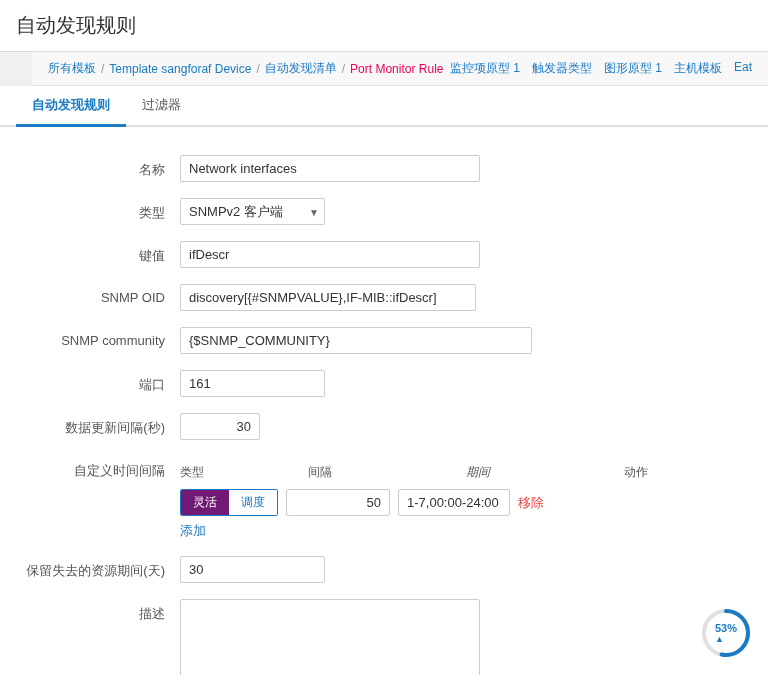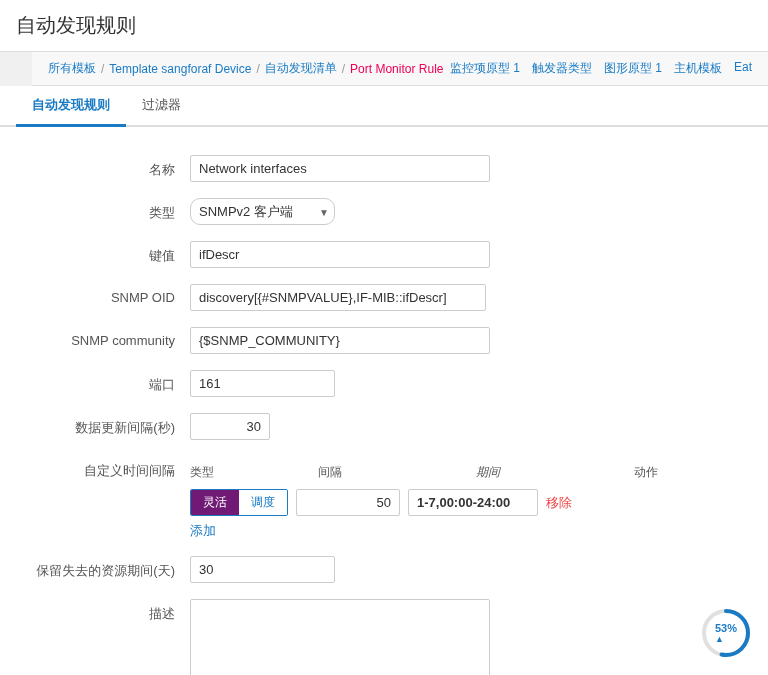--- a/index.html
+++ b/index.html
@@ -13,49 +13,49 @@
     .breadcrumb .sep { margin: 0 5px; color: #999; }
     .breadcrumb .nav-right { margin-left: auto; display: flex; gap: 12px; }
     .breadcrumb .nav-right a { color: #1a7bc4; text-decoration: none; }
 
     .tabs { background: #fff; padding: 0 16px; border-bottom: 2px solid #ddd; display: flex; }
     .tab { padding: 10px 16px; cursor: pointer; font-size: 13px; color: #555; border-bottom: 3px solid transparent; margin-bottom: -2px; }
     .tab.active { color: #1a7bc4; border-bottom: 3px solid #1a7bc4; font-weight: bold; }
 
     .content { background: #fff; padding: 20px 0; margin: 0; }
 
-    .form-row { display: flex; align-items: flex-start; padding: 8px 30px; justify-content: space-between; }
+    .form-row { display: flex; align-items: flex-start; padding: 8px 20px; justify-content: space-between; }
     .form-label { width: 160px; text-align: right; padding-right: 15px; padding-top: 6px; color: #555; font-size: 13px; flex-shrink: 0; }
     .form-field { flex: 1; }
 
     input[type="text"] { border: 1px solid #ccc; border-radius: 2px; padding: 5px 8px; font-size: 13px; color: #333; outline: none; }
 
     .input-full { width: 300px; }
     .input-medium { width: 300px; }
     .input-port { width: 145px; }
     .input-number { width: 80px; text-align: right; }
 
     .select-wrapper { position: relative; display: inline-block; }
-    .select-wrapper select { border: 1px solid #ccc; border-radius: 10px; padding: 5px 24px 5px 8px; font-size: 13px; color: #333; background: #fff; appearance: none; -webkit-appearance: none; outline: none; width: 145px; }
+    .select-wrapper select { border: 1px solid #ccc; border-radius: 2px; padding: 5px 24px 5px 8px; font-size: 13px; color: #333; background: #fff; appearance: none; -webkit-appearance: none; outline: none; width: 145px; }
     .select-arrow { position: absolute; right: 6px; top: 50%; transform: translateY(-50%); pointer-events: none; color: #666; font-size: 10px; }
 
     .custom-time-section { margin-top: 4px; }
     .custom-time-header { display: flex; padding: 4px 0; font-size: 12px; color: #555; }
     .col-type { width: 120px; }
     .col-interval { width: 150px; margin-left: 8px; }
     .col-period { width: 150px; margin-left: 8px; font-style: italic; }
     .col-action { margin-left: 8px; }
 
     .custom-time-row { display: flex; align-items: center; margin-top: 4px; }
     .btn-group { display: flex; border: 1px solid #1a7bc4; border-radius: 2px; overflow: hidden; }
     .btn-group-item { padding: 4px 12px; font-size: 12px; cursor: pointer; background: #fff; color: #1a7bc4; border: none; }
     .btn-group-item.active { background: #701a75; color: #fff; }
 
     .interval-input { width: 104px; border: 1px solid #ccc; padding: 4px 6px; font-size: 12px; text-align: right; margin-left: 8px; }
-    .period-input { width: 130px; border: 1px solid #ccc; padding: 4px 6px; font-size: 12px; margin-left: 8px; font-weight: bold; }
+    .period-input { width: 112px; border: 1px solid #ccc; padding: 4px 6px; font-size: 12px; margin-left: 8px; }
 
     .link-add { color: #1a7bc4; text-decoration: none; font-size: 13px; display: inline-block; margin-top: 6px; cursor: pointer; }
 
     .btn-remove { color: #e44; background: none; border: none; cursor: pointer; font-size: 13px; margin-left: 8px; }
 
     textarea { border: 1px solid #ccc; border-radius: 2px; padding: 6px 8px; font-size: 13px; resize: vertical; outline: none; width: 300px; height: 90px; }
 
     .progress-circle {
       position: fixed;
       bottom: 16px;
@@ -132,21 +132,21 @@
   <div class="form-row">
     <div class="form-label">SNMP OID</div>
     <div class="form-field">
       <input type="text" class="input-medium" style="width: 296px;" value="discovery[{#SNMPVALUE},IF-MIB::ifDescr]">
     </div>
   </div>
 
   <div class="form-row">
     <div class="form-label">SNMP community</div>
     <div class="form-field">
-      <input type="text" class="input-medium" style="width: 300px;" value="{$SNMP_COMMUNITY}">
+      <input type="text" class="input-medium" style="width: 352px;" value="{$SNMP_COMMUNITY}">
     </div>
   </div>
 
   <div class="form-row">
     <div class="form-label">端口</div>
     <div class="form-field">
       <input type="text" class="input-port" value="161" style="">
     </div>
   </div>
 

